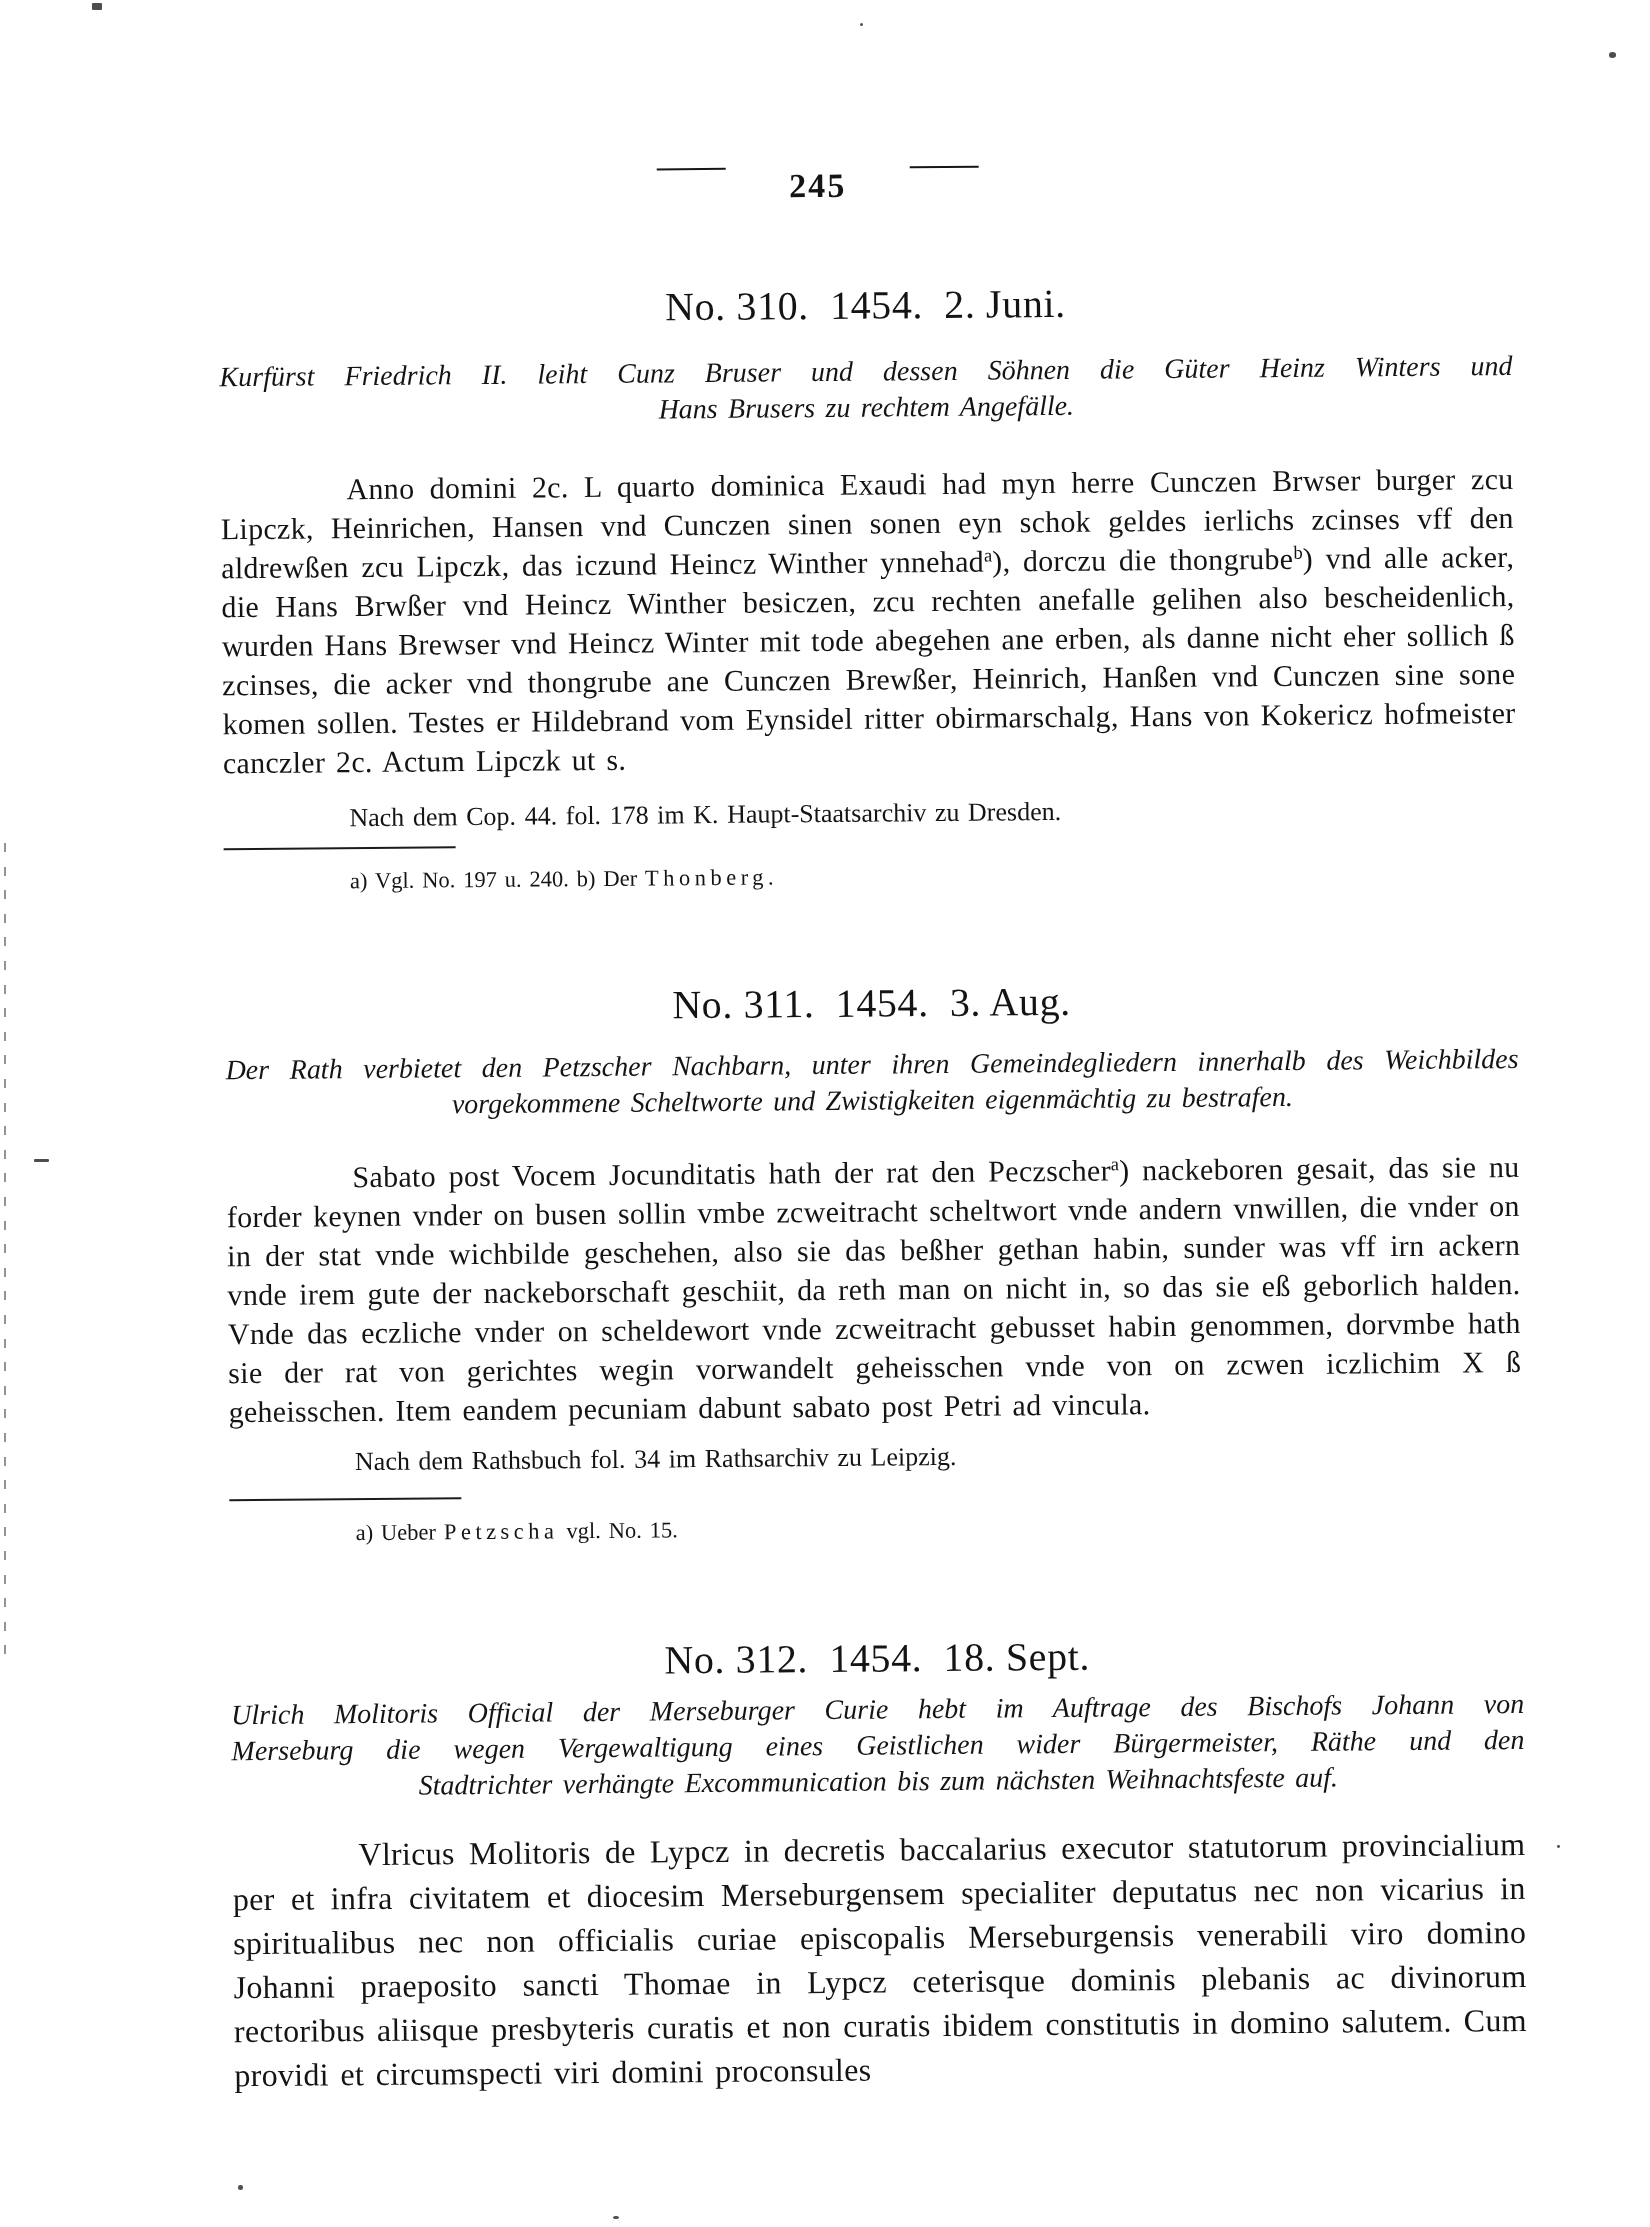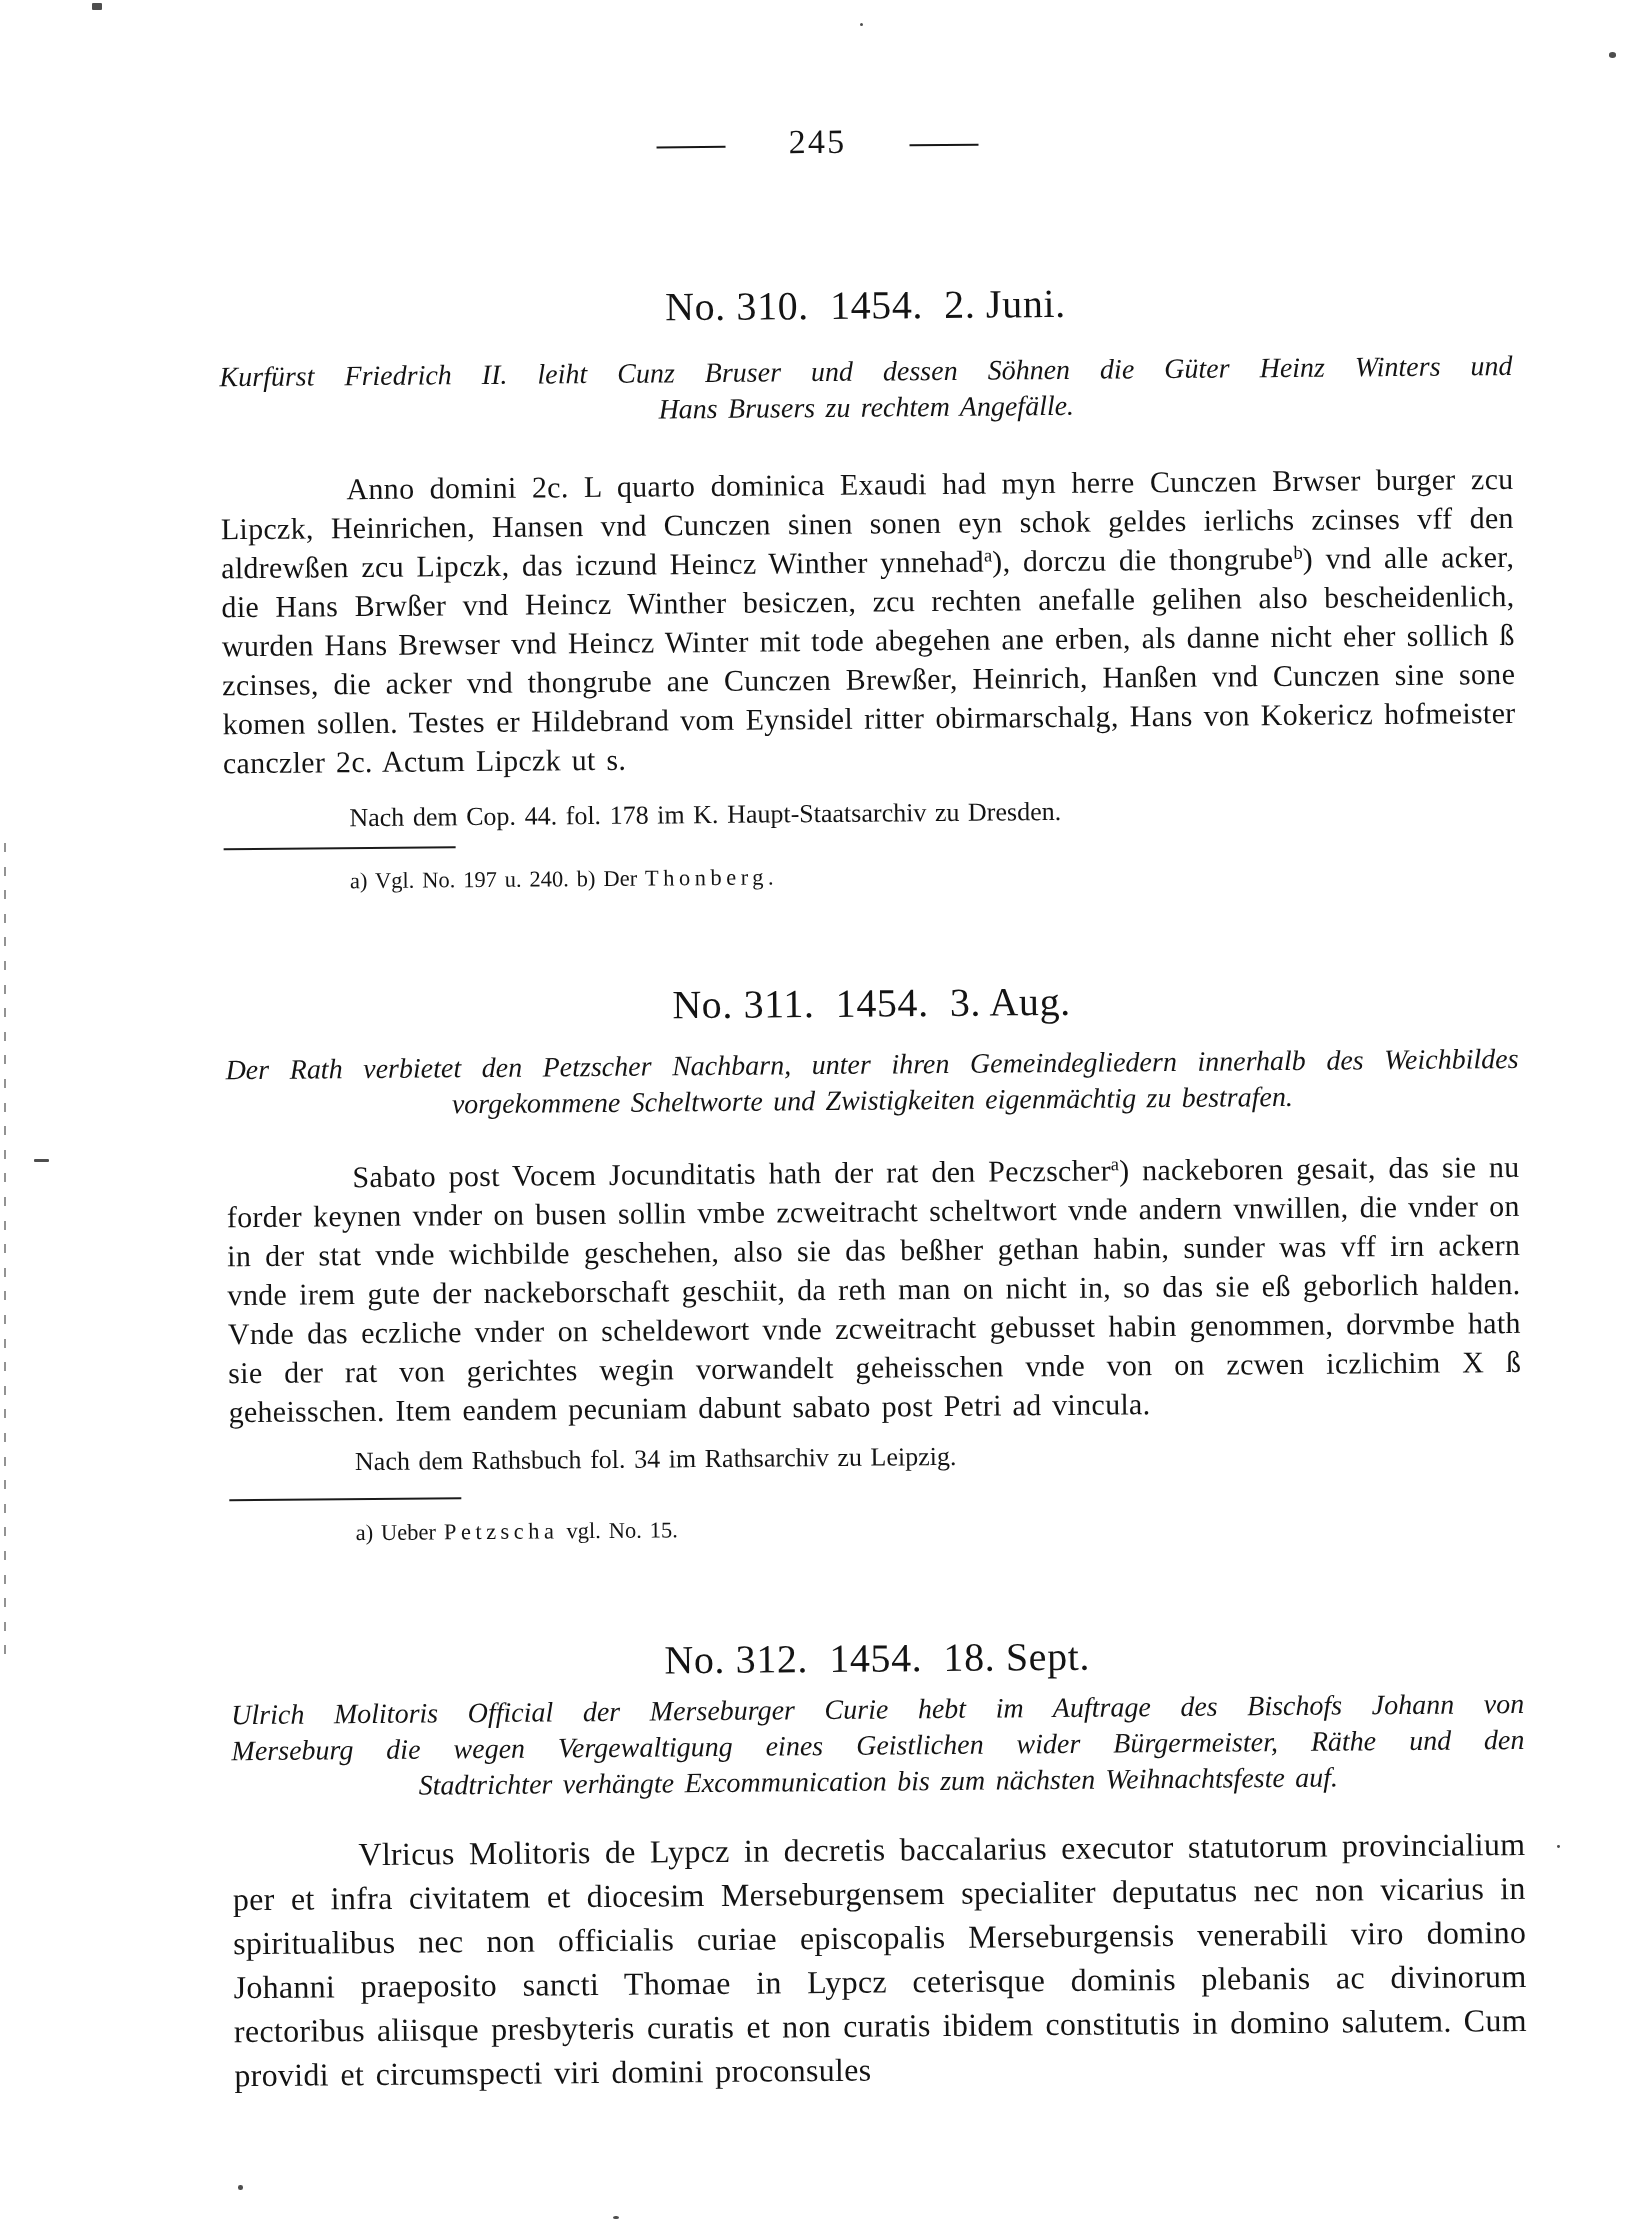--- a/index.html
+++ b/index.html
@@ -30,23 +30,24 @@
 
   
   .pagehead {
     position: absolute;
     left: 0; top: 125px; width: 1650px;
     display: flex; align-items: center; justify-content: center;
     gap: 63px;
   }
   .pageno {
     font-size: 34px;
-    font-weight: normal;
+    font-weight: bold;
     letter-spacing: 2.2px;
     line-height: 1;
+    margin-top: 44px;
   }
   .head-dash {
     display: inline-block;
     width: 69px; height: 0;
     border-top: 2.8px solid #161616;
     margin-top: 7.9px;
   }
 
   .e-heading {
     text-align: center;

